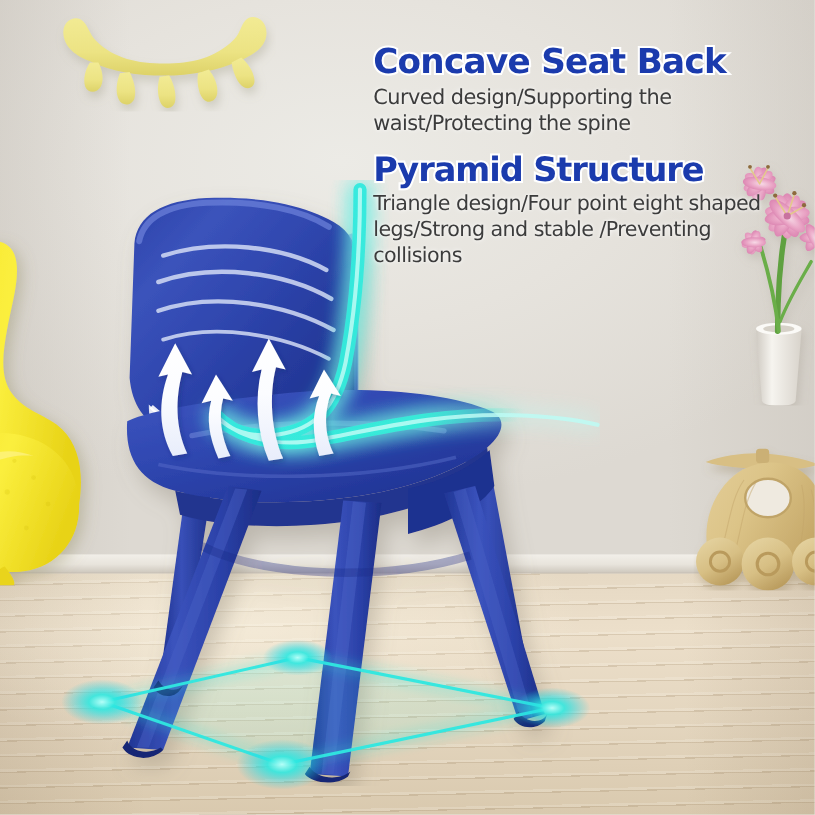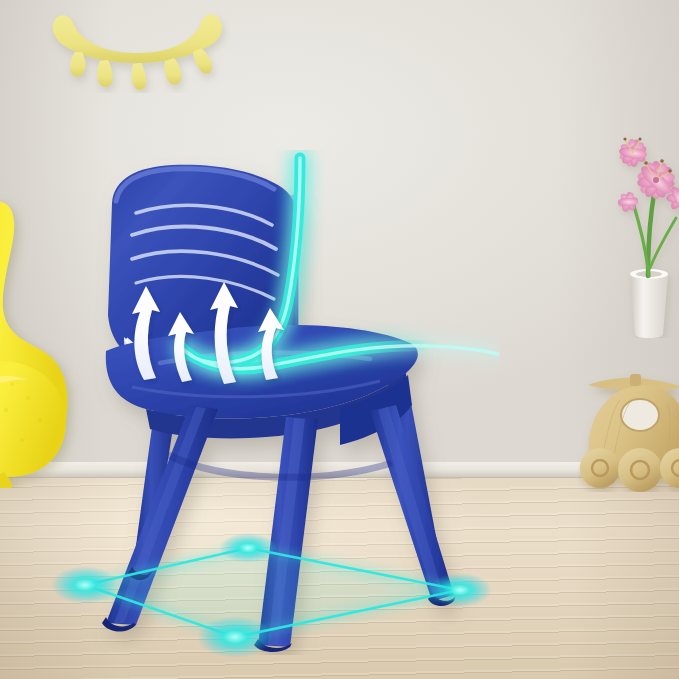--- a/index.html
+++ b/index.html
@@ -491,14 +491,20 @@
     </g>
 
     <g>
       <ellipse cx="55" cy="85" rx="34" ry="19" fill="url(#footGlow)"></ellipse>
       <ellipse cx="218" cy="48" rx="29" ry="15" fill="url(#footGlow)"></ellipse>
       <ellipse cx="430" cy="90" rx="32" ry="17" fill="url(#footGlow)"></ellipse>
       <ellipse cx="205" cy="137" rx="38" ry="21" fill="url(#footGlow)"></ellipse>
     </g>
   </svg>
 
+  <div id="copy" class="text-block">
+    <div class="headline" id="headline-1">Concave Seat Back</div>
+    <div class="subcopy" id="subcopy-1">Curved design/Supporting the waist/Protecting the spine</div>
+    <div class="headline" id="headline-2">Pyramid Structure</div>
+    <div class="subcopy" id="subcopy-2">Triangle design/Four point eight shaped legs/Strong and stable /Preventing collisions</div>
+  </div>
 
 </div>
 
 </body></html>

